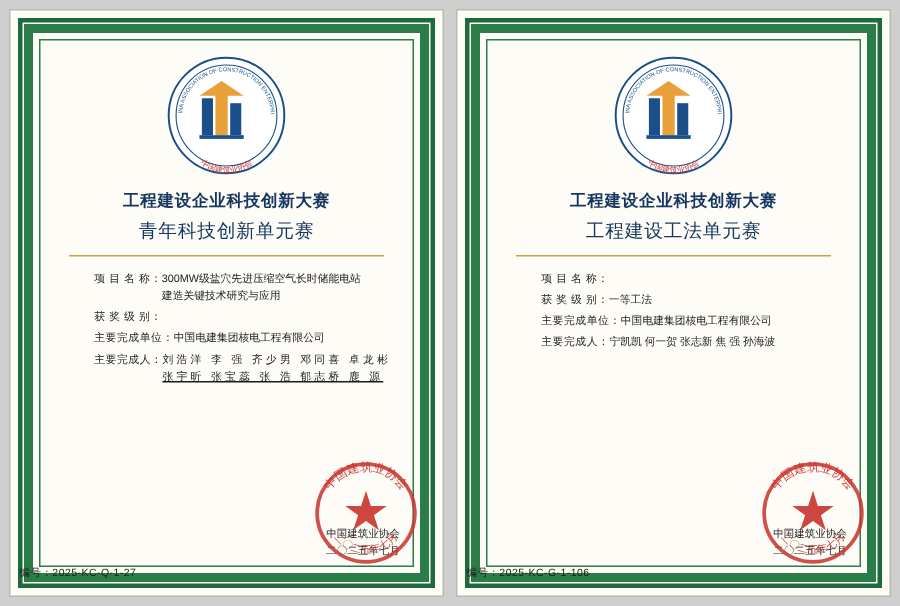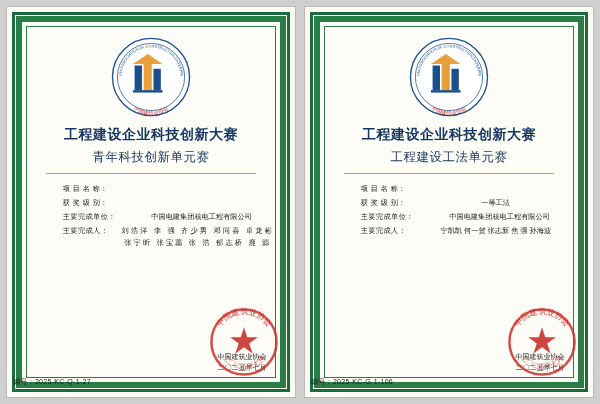--- a/index.html
+++ b/index.html
@@ -59,21 +59,21 @@
   
   .emblem{
     margin-top:7px;
     width:82px;height:82px;
     position:relative;
   }
   .emblem svg{display:block;}
   
   .title1{
     margin-top:8px;
-    font-size:14px;
+    font-size:11px;
     font-weight:bold;
     color:#14365f;
     letter-spacing:0.5px;
     white-space:nowrap;
   }
   .title2{
     margin-top:5px;
     font-size:12.5px;
     font-weight:normal;
     color:#14365f;
@@ -86,34 +86,34 @@
     height:1px;
     background:#caa24a;
   }
   
   .fields{
     margin-top:9px;
     width:92%;
     font-size:7.2px;
     color:#1b1b1b;
     line-height:1.55;
-    text-align:center;
+    text-align:left;
     margin-left:48px;
   }
   .row{display:flex;align-items:flex-start;margin-bottom:3px;}
   .lbl{
     flex:0 0 auto;
     white-space:nowrap;
     letter-spacing:0.4px;
   }
   .val{flex:1 1 auto;}
   .val .ln{display:block;}
   .names{margin-left:0;}
   .names .ln{display:block;letter-spacing:2.2px;}
-  .names .ln.second{margin-left:0px;}
+  .names .ln.second{margin-left:0px;text-decoration:underline;}
   
   .footer{
     position:absolute;
     left:0;right:0;bottom:4px;
     height:74px;
   }
   .seal{
     position:absolute;
     right:14px;bottom:14px;
     width:74px;height:74px;
@@ -170,20 +170,24 @@
         </svg>
       </div>
 
       <div class="title1">工程建设企业科技创新大赛</div>
       <div class="title2">青年科技创新单元赛</div>
       <div class="rule"></div>
 
       <div class="fields">
         <div class="row">
           <span class="lbl">项 目 名 称：</span>
+          <span class="val">
+            <span class="ln">300MW级盐穴先进压缩空气长时储能电站</span>
+            <span class="ln">建造关键技术研究与应用</span>
+          </span>
         </div>
         <div class="row">
           <span class="lbl">获 奖 级 别：</span>
         </div>
         <div class="row">
           <span class="lbl">主要完成单位：</span>
           <span class="val">中国电建集团核电工程有限公司</span>
         </div>
         <div class="row">
           <span class="lbl">主要完成人：</span>

